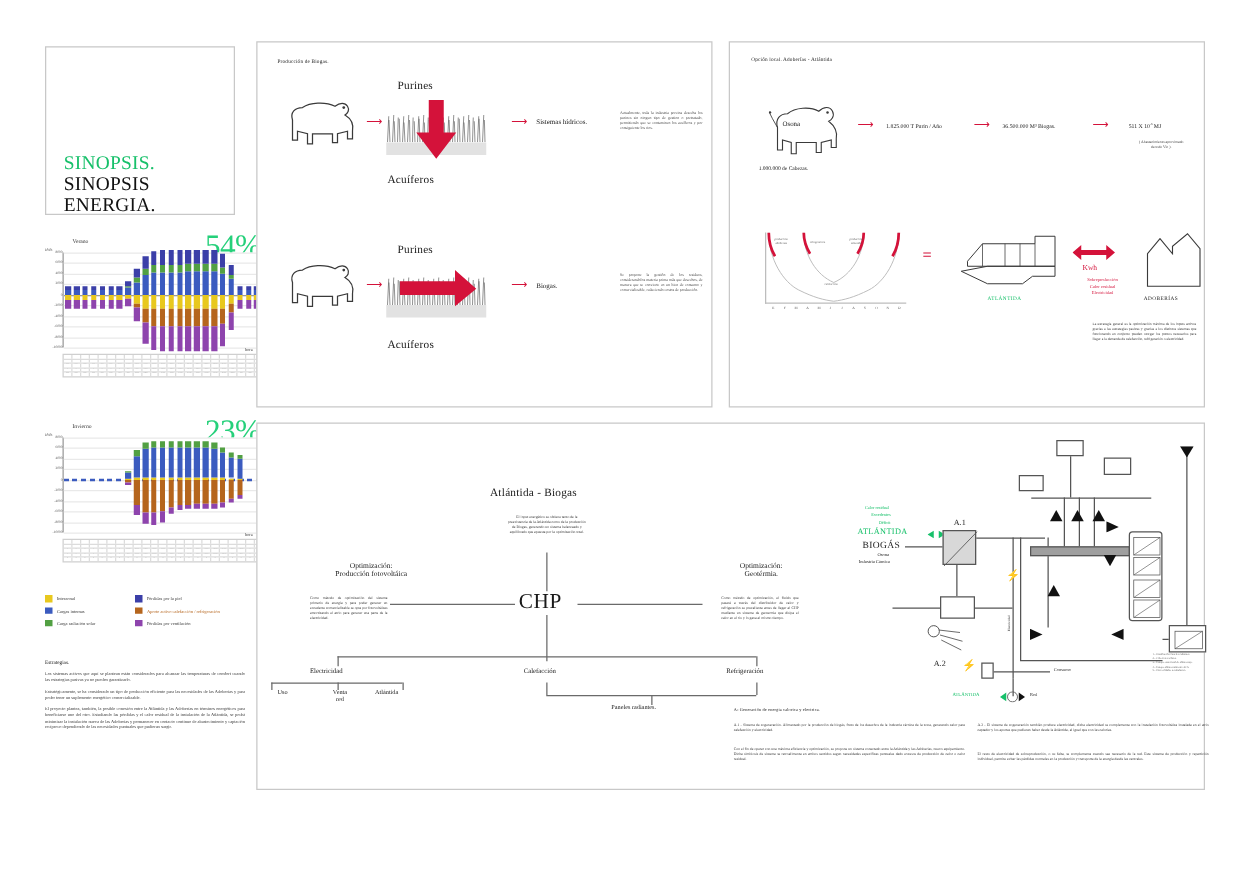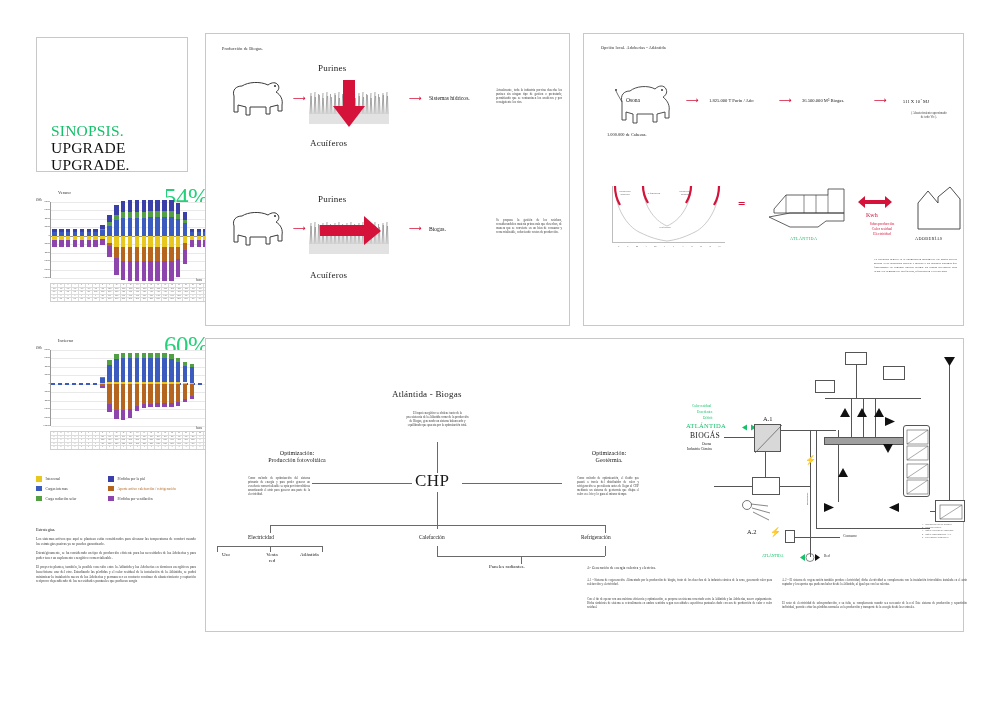--- a/index.html
+++ b/index.html
@@ -87,22 +87,22 @@
   .slab{position:absolute;font-size:2.6px;color:#333;}
   .greensm{position:absolute;color:#17c06a;font-size:3.4px;line-height:4.4px;}
   #legend-sch{position:absolute;font-size:2.2px;line-height:3.2px;color:#555;}
   .botnote{position:absolute;width:185px;font-size:3px;line-height:4.1px;text-align:justify;color:#3a3a3a;}
 </style>
 </head>
 <body>
 
 <div class="panel" id="title-card">
   <div class="t" id="t1">SINOPSIS.</div>
-  <div class="t" id="t2">UPGRADE</div>
-  <div class="t" id="t3">UPGRADE.</div>
+  <div class="t" id="t2">SINOPSIS</div>
+  <div class="t" id="t3">ENERGIA.</div>
 </div>
 
 <div class="chartwrap" id="chart-summer" style="left:36px;top:190px;width:180px;height:110px;">
   <div class="chart-season" style="left:22px;top:0;">Verano</div>
   <div class="chart-season" style="left:0px;top:8px;font-size:3px;">kWh</div>
   <div class="chart-pct" style="left:128px;top:-4px;">54%</div>
   <div class="chart-pct-sub" style="left:129px;top:21px;">Estrategias</div>
   <div class="chart-pct-sub" style="left:129px;top:27px;">Pasivas.</div>
   <div class="plot" id="plot-summer" style="left:14px;top:12px;width:166px;height:76px;">
       <div class="gridline" style="top: 0px;"></div>
@@ -427,21 +427,21 @@
         <div class="dcell">600</div>
         <div class="dcell">600</div>
         <div class="dcell">600</div>
       </div>
     </div>
 </div>
 
 <div class="chartwrap" id="chart-winter" style="left:36px;top:338px;width:180px;height:110px;">
   <div class="chart-season" style="left:22px;top:0;">Invierno</div>
   <div class="chart-season" style="left:0px;top:8px;font-size:3px;">kWh</div>
-  <div class="chart-pct" style="left:128px;top:-4px;">60%</div>
+  <div class="chart-pct" style="left:128px;top:-4px;">23%</div>
   <div class="chart-pct-sub" style="left:129px;top:21px;">Estrategias</div>
   <div class="chart-pct-sub" style="left:129px;top:27px;">Pasivas.</div>
   <div class="plot" id="plot-winter" style="left:14px;top:12px;width:166px;height:76px;">
       <div class="gridline" style="top: 0px;"></div>
       <div class="ylab" style="top: 0px;">8000</div>
       <div class="gridline" style="top: 8.44444px;"></div>
       <div class="ylab" style="top: 8.44444px;">6000</div>
       <div class="gridline" style="top: 16.8889px;"></div>
       <div class="ylab" style="top: 16.8889px;">4000</div>
       <div class="gridline" style="top: 25.3333px;"></div>

